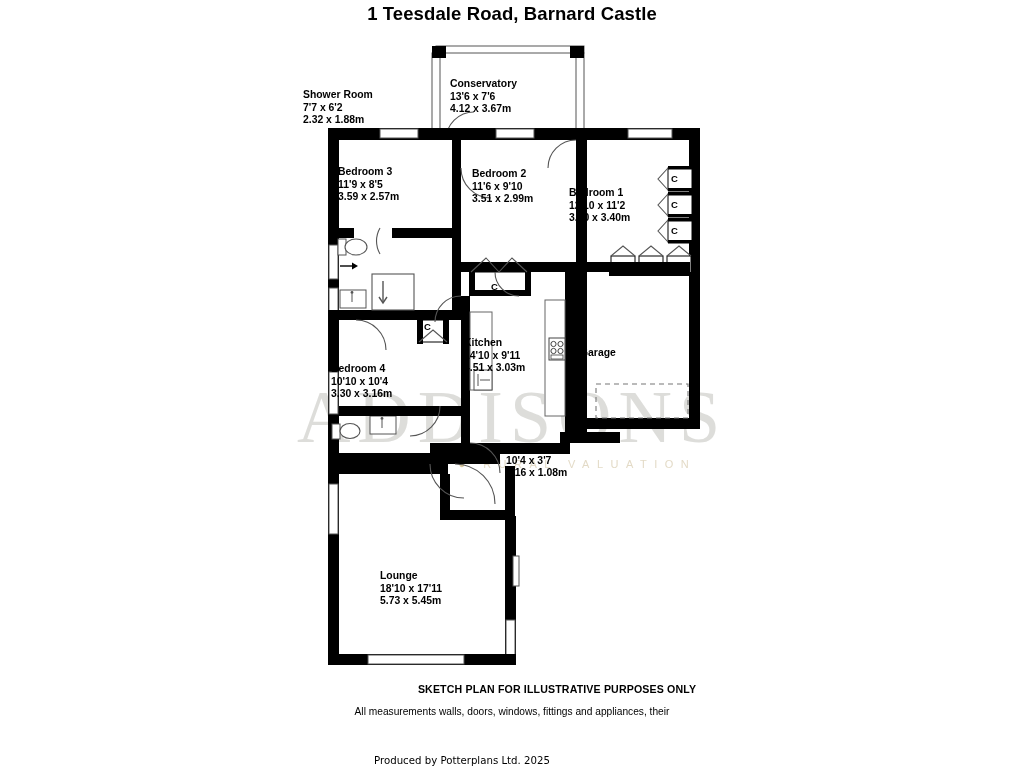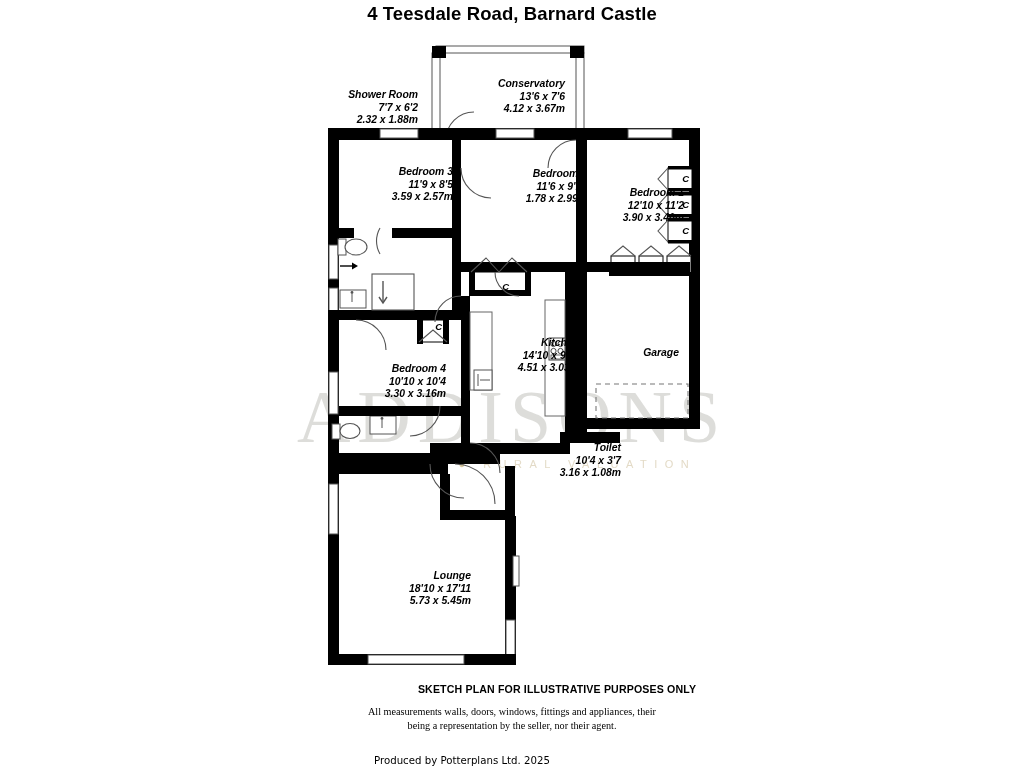--- a/index.html
+++ b/index.html
@@ -8,39 +8,39 @@
 
   #plan{position:absolute;left:0;top:0;width:1024px;height:768px;}
 
   .title{
     position:absolute;left:0;top:0;width:1024px;text-align:center;
     font-size:18.5px;font-weight:bold;letter-spacing:0.1px;
     padding-top:3px;
   }
 
   
-  .lbl{position:absolute;text-align:right;line-height:12.6px;font-size:10.4px;font-weight:bold;white-space:nowrap;font-style:italic;}
+  .lbl{position:absolute;text-align:left;line-height:12.6px;font-size:10.4px;font-weight:bold;white-space:nowrap;}
   .lbl .n{display:block;}
   .lbl .d{display:block;}
 
   
   .foot-title{position:absolute;width:1024px;text-align:center;font-size:10.6px;font-weight:bold;letter-spacing:.15px;}
-  .foot-body{position:absolute;width:1024px;text-align:center;font-size:10.2px;line-height:13.6px;font-family:Liberation Serif, serif;}
+  .foot-body{position:absolute;width:1024px;text-align:center;font-size:10.2px;line-height:13.6px;font-family:Liberation Sans, sans-serif;}
   .foot-prod{position:absolute;width:924px;text-align:center;font-size:10.2px;font-family:"DejaVu Sans",sans-serif;}
 
   
   .wm{position:absolute;left:0;top:380px;width:1024px;text-align:center;pointer-events:none;}
   .wm .wm-main{font-family:"Liberation Serif",serif;font-size:74px;letter-spacing:7px;color:#c9c9c4;opacity:.62;line-height:74px;}
   .wm .wm-sub{font-family:"Liberation Sans",sans-serif;font-size:11px;letter-spacing:7.5px;color:#e2d9c4;opacity:.95;margin-top:4px;}
   .wm .wm-dot{color:#d8c79a;}
 </style>
 </head>
 <body>
 
-<div class="title">4 Teesdale Road, Barnard Castle</div>
+<div class="title">1 Teesdale Road, Barnard Castle</div>
 
 <div class="wm">
   <div class="wm-main">ADDISONS</div>
   <div class="wm-sub">
     <span>PROPERTY</span>
     <span class="wm-dot">●</span>
     <span>RURAL VALUATION</span>
   </div>
 </div>
 
@@ -259,21 +259,21 @@
 
 <div class="lbl" style="left:338px;top:166px;width:115px;">
   <span class="n">Bedroom 3</span>
   <span class="d">11'9 x 8'5</span>
   <span class="d">3.59 x 2.57m</span>
 </div>
 
 <div class="lbl" style="left:472px;top:168px;width:115px;">
   <span class="n">Bedroom 2</span>
   <span class="d">11'6 x 9'10</span>
-  <span class="d">1.78 x 2.99m</span>
+  <span class="d">3.51 x 2.99m</span>
 </div>
 
 <div class="lbl" style="left:569px;top:187px;width:115px;">
   <span class="n">Bedroom 1</span>
   <span class="d">12'10 x 11'2</span>
   <span class="d">3.90 x 3.40m</span>
 </div>
 
 <div class="lbl" style="left:331px;top:363px;width:115px;">
   <span class="n">Bedroom 4</span>
@@ -286,37 +286,36 @@
   <span class="d">14'10 x 9'11</span>
   <span class="d">4.51 x 3.03m</span>
 </div>
 
 <div class="lbl" style="left:506px;top:442px;width:115px;">
   <span class="n">Toilet</span>
   <span class="d">10'4 x 3'7</span>
   <span class="d">3.16 x 1.08m</span>
 </div>
 
-<div class="lbl" style="left:356px;top:570px;width:115px;">
+<div class="lbl" style="left:380px;top:570px;width:115px;">
   <span class="n">Lounge</span>
   <span class="d">18'10 x 17'11</span>
   <span class="d">5.73 x 5.45m</span>
 </div>
 
-<div class="lbl" style="left:564px;top:347px;width:115px;">
+<div class="lbl" style="left:580px;top:347px;width:115px;">
   <span class="n">Garage</span>
 </div>
 
 <div class="lbl" style="left:671px;top:173px;width:18px;font-size:9.5px;">C</div>
 <div class="lbl" style="left:671px;top:199px;width:18px;font-size:9.5px;">C</div>
 <div class="lbl" style="left:671px;top:225px;width:18px;font-size:9.5px;">C</div>
 <div class="lbl" style="left:614px;top:259px;width:18px;font-size:9.5px;">C</div>
 <div class="lbl" style="left:642px;top:259px;width:18px;font-size:9.5px;">C</div>
 <div class="lbl" style="left:670px;top:259px;width:18px;font-size:9.5px;">C</div>
 <div class="lbl" style="left:491px;top:281px;width:18px;font-size:9.5px;">C</div>
 <div class="lbl" style="left:424px;top:321px;width:18px;font-size:9.5px;">C</div>
 
 <div class="foot-title" style="left:0;top:683px;margin-left:45px;">SKETCH PLAN FOR ILLUSTRATIVE PURPOSES ONLY</div>
 <div class="foot-body" style="left:0;top:705px;">
   <div>All measurements walls, doors, windows, fittings and appliances, their</div>
-  <div>being a representation by the seller, nor their agent.</div>
 </div>
 <div class="foot-prod" style="left:0;top:755px;">Produced by Potterplans Ltd. 2025</div>
 
 </body></html>

